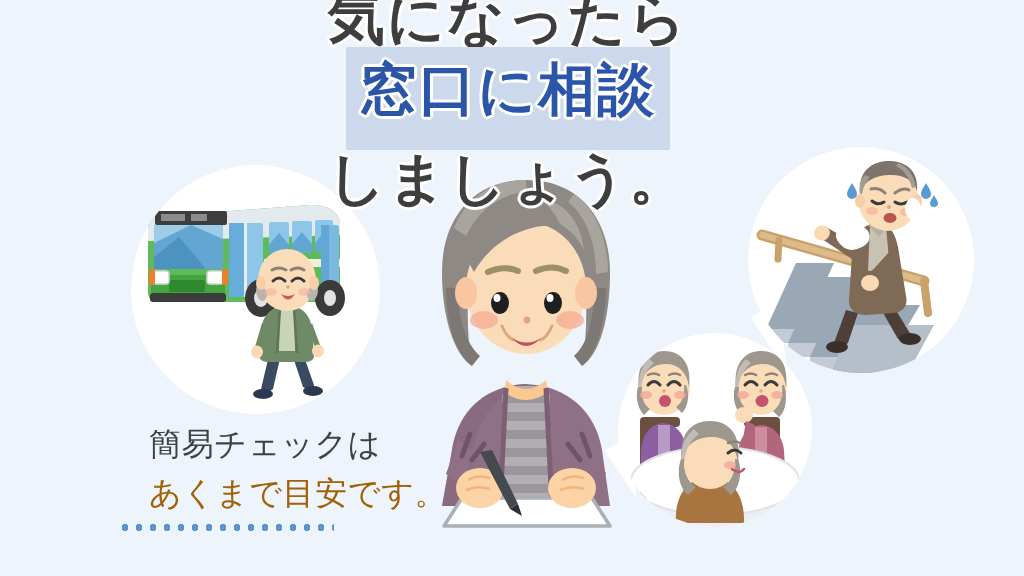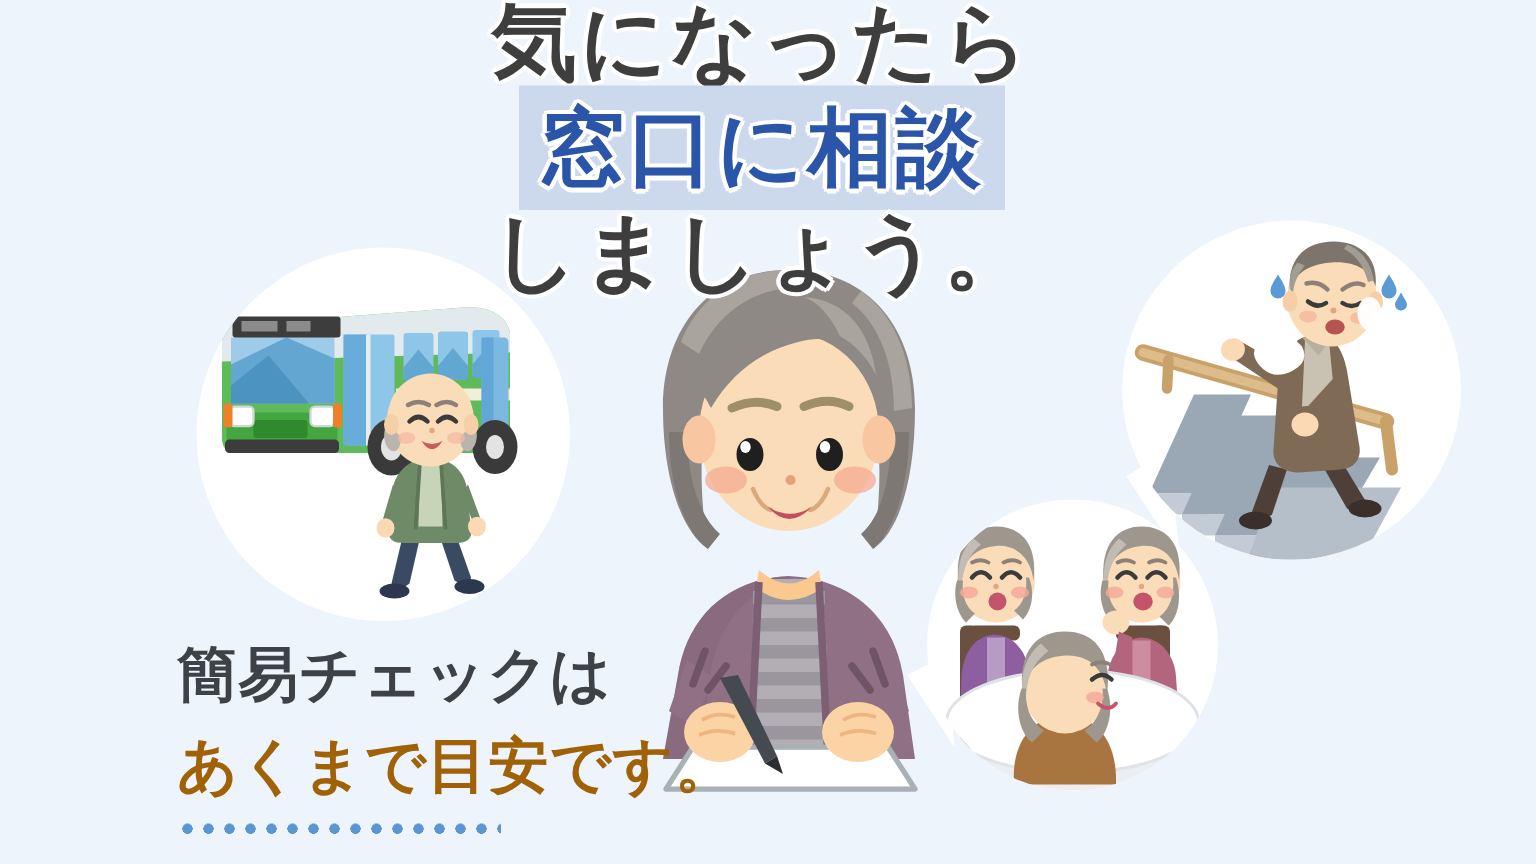--- a/index.html
+++ b/index.html
@@ -42,41 +42,42 @@
     color: #3e3e3e;
     text-shadow:
        2px 0 0 #fff, -2px 0 0 #fff, 0 2px 0 #fff, 0 -2px 0 #fff,
        2px 2px 0 #fff, -2px 2px 0 #fff, 2px -2px 0 #fff, -2px -2px 0 #fff,
        3px 0 0 #fff, -3px 0 0 #fff, 0 3px 0 #fff, 0 -3px 0 #fff;
     padding: 0 2px;
   }
   .title-seg.hl {
     color: #2a55a8;
     background: #ccd8ec;
-    padding: 14px 14px 12px 14px;
+    padding: 14px 14px 32px 14px;
     margin: 0 9px;
     text-shadow:
        2px 0 0 #fff, -2px 0 0 #fff, 0 2px 0 #fff, 0 -2px 0 #fff,
        2px 2px 0 #fff, -2px 2px 0 #fff, 2px -2px 0 #fff, -2px -2px 0 #fff,
        3px 0 0 #fff, -3px 0 0 #fff, 0 3px 0 #fff, 0 -3px 0 #fff;
   }
 
   
   .caption {
     position: absolute;
     left: 118px;
     top: 420px;
     width: 300px;
   }
   .caption-line {
-    font-size: 40px;
-    font-weight: 700;
+    font-size: 32px;
+    font-weight: 400;
     line-height: 1.52;
     letter-spacing: 0.02em;
     white-space: nowrap;
+    margin-left: 31px;
   }
   .caption-line.dark { color: #3e4246; }
   .caption-line.blue { color: #a16207; }
   .caption-rule {
     margin-top: 7px;
     width: 216px;
     height: 7px;
     background-image: radial-gradient(circle closest-side, #5b96d4 96%, transparent 100%);
     background-size: 14px 7px;
     background-repeat: repeat-x;

